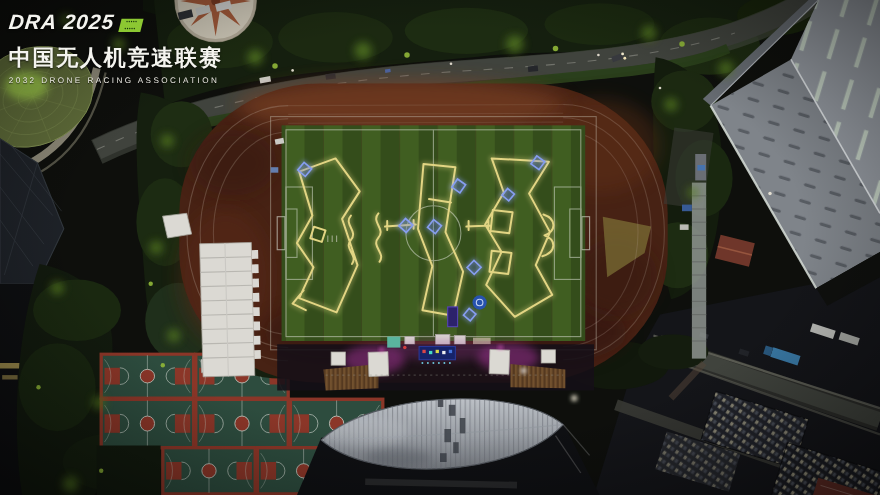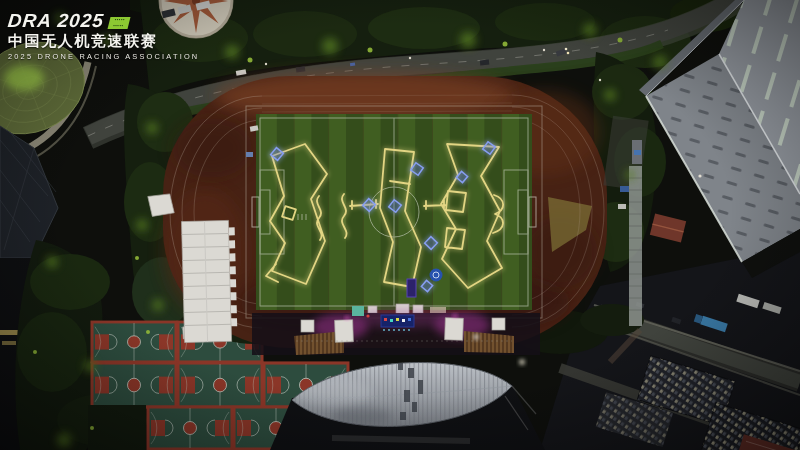--- a/index.html
+++ b/index.html
@@ -16,21 +16,21 @@
   .roofg{fill:url(#rg);stroke:#565b61;stroke-width:1;}
   
   .logo{position:absolute;top:11px;left:8px;color:#f4f4ef;z-index:5;}
   .brand-row{display:flex;align-items:flex-end;gap:5px;}
   .brand{font-style:italic;font-weight:900;font-size:19px;line-height:1;letter-spacing:1px;
          text-shadow:0 1px 2px rgba(0,0,0,.7);transform:skewX(-6deg);}
   .badge{background:var(--badge-green,#86c832);transform:skewX(-14deg);padding:1px 5px;
          display:flex;flex-direction:column;gap:1px;margin-bottom:1px;}
   .badge span{display:block;transform:skewX(14deg);font-size:4.2px;line-height:1.1;font-weight:bold;
          color:#13300a;letter-spacing:.6px;white-space:nowrap;}
-  .title-cn{font-size:15px;font-weight:900;letter-spacing:1.6px;margin-top:2px;line-height:1.15;
+  .title-cn{font-size:20px;font-weight:900;letter-spacing:1.6px;margin-top:12px;line-height:1.15;
          text-shadow:0 1px 2px rgba(0,0,0,.75);}
   .subtitle{font-size:7.4px;letter-spacing:2.2px;margin-top:3px;color:#eceae4;
          text-shadow:0 1px 1px rgba(0,0,0,.7);}
 </style>
 </head>
 <body>
 
 <div class="canvas">
 <svg width="800" height="450" viewBox="0 0 800 450">
   <defs>
@@ -484,15 +484,15 @@
 
 <div class="logo">
   <div class="brand-row">
     <span class="brand">DRA 2025</span>
     <span class="badge">
       <span>•••••</span>
       <span>•••••</span>
     </span>
   </div>
   <div class="title-cn">中国无人机竞速联赛</div>
-  <div class="subtitle">2025 DRONE RACING ASSOCIATION</div>
+  <div class="subtitle">2032 DRONE RACING ASSOCIATION</div>
 </div>
 </div>
 
 </body></html>

